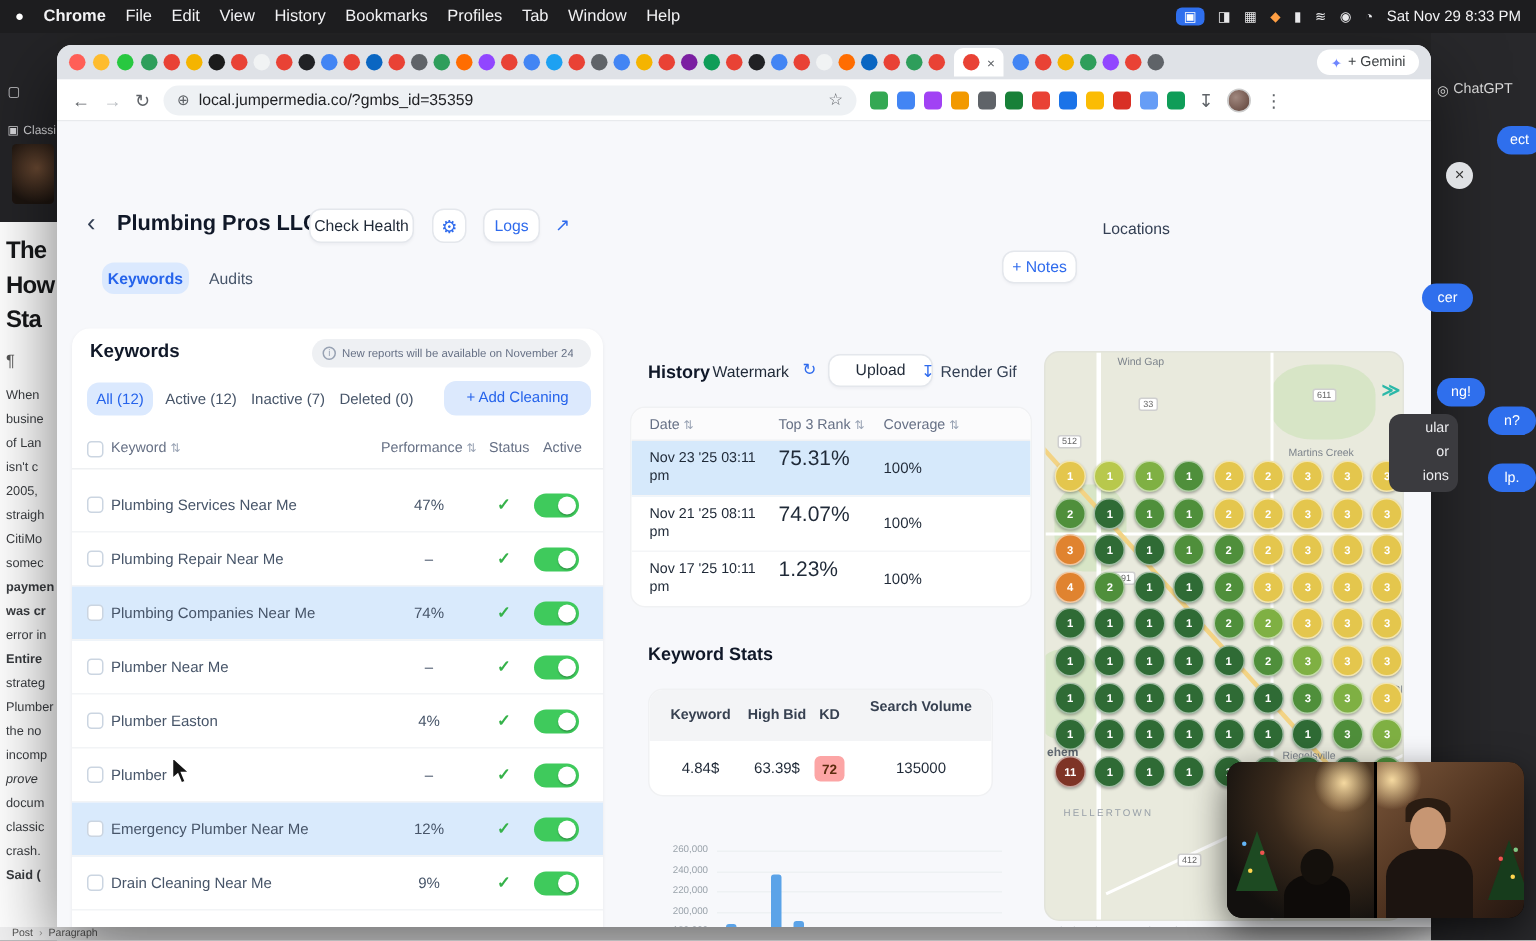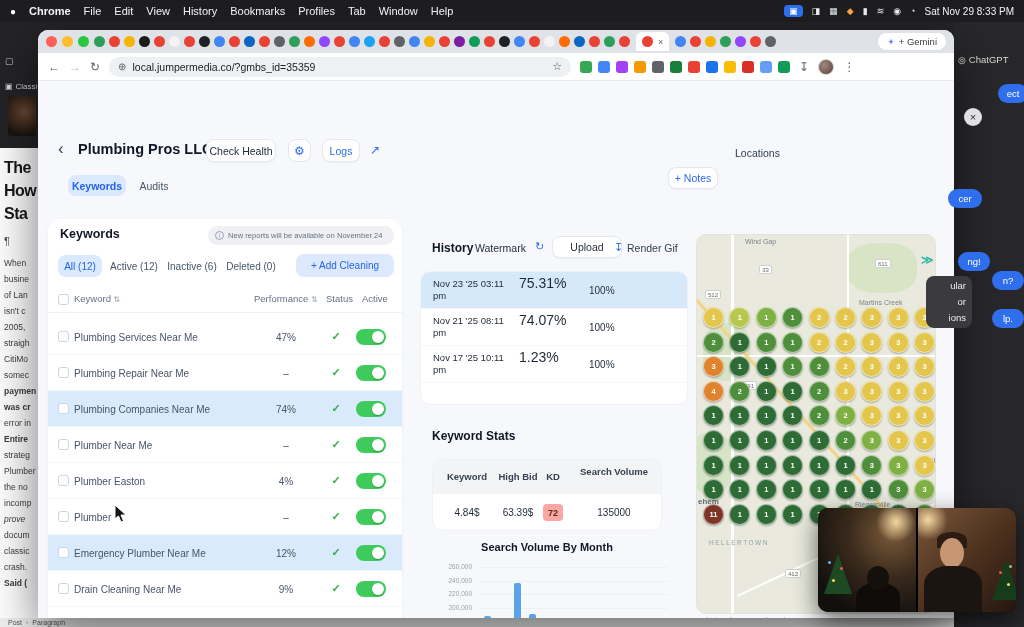--- a/index.html
+++ b/index.html
@@ -370,21 +370,21 @@
       <div class="tab-pill off" style="left:96px;top:94px;width:40px;height:21px">Audits</div>
 
       <div class="kw-card">
         <span class="panel-title" style="left:12px;top:8px">Keywords</span>
         <div class="banner">
           <span class="info">i</span>
           <span class="txt">New reports will be available on November 24</span>
         </div>
         <div class="filter on" style="left:10px;width:44px">All (12)</div>
         <div class="filter off" style="left:60px;width:52px">Active (12)</div>
-        <div class="filter off" style="left:116px;width:56px">Inactive (6)</div>
+        <div class="filter off" style="left:116px;width:56px">Inactive (7)</div>
         <div class="filter off" style="left:176px;width:54px">Deleted (0)</div>
         <div class="add-btn">+ Add Cleaning</div>
         <div class="colhead">
           <span class="cb" style="left:10px;top:7px"></span>
           <span class="chd" style="left:26px;top:6px"><span>Keyword</span> <span class="sort">⇅</span></span>
           <span class="chd" style="left:206px;top:6px"><span>Performance</span> <span class="sort">⇅</span></span>
           <span class="chd" style="left:278px;top:6px">Status</span>
           <span class="chd" style="left:314px;top:6px">Active</span>
         </div>
         <div class="kw-body">
@@ -464,20 +464,25 @@
 
       </div>
 
       <span class="h-title">History</span>
       <span class="h-wm">Watermark</span>
       <span class="h-refresh">↻</span>
       <div class="btn h-upload">Upload</div>
       <span class="h-render-ic">↧</span>
       <span class="h-render">Render Gif</span>
       <div class="h-table">
+        <div class="h-head">
+          <span class="hhd" style="left:12px"><span>Date</span> <span class="sort">⇅</span></span>
+          <span class="hhd" style="left:98px"><span>Top 3 Rank</span> <span class="sort">⇅</span></span>
+          <span class="hhd" style="left:168px"><span>Coverage</span> <span class="sort">⇅</span></span>
+        </div>
         <div>
             <div class="hrow hl">
               <div class="hdate">Nov 23 '25 03:11 pm</div>
               <div class="hrank">75.31%</div>
               <div class="hcov">100%</div>
             </div>
             <div class="hrow">
               <div class="hdate">Nov 21 '25 08:11 pm</div>
               <div class="hrank">74.07%</div>
               <div class="hcov">100%</div>
@@ -499,21 +504,20 @@
           <span class="kshd" style="left:146px;top:6px;width:70px">Search Volume</span>
         </div>
         <div class="ks-row">
           <span class="ksv" style="left:10px;width:48px">4.84$</span>
           <span class="ksv" style="left:62px;width:46px">63.39$</span>
           <span class="kd-badge" style="background: #fca5a5;">72</span>
           <span class="ksv" style="left:146px;width:70px">135000</span>
         </div>
       </div>
 
-      <span class="svbm-title">Search Volume By Month</span>
       <div class="chart">
           <div class="ylab" style="top: 4px;">260,000</div>
           <div class="gline" style="top: 8px;"></div>
           <div class="ylab" style="top: 17.5px;">240,000</div>
           <div class="gline" style="top: 21.5px;"></div>
           <div class="ylab" style="top: 31px;">220,000</div>
           <div class="gline" style="top: 35px;"></div>
           <div class="ylab" style="top: 44.5px;">200,000</div>
           <div class="gline" style="top: 48.5px;"></div>
           <div class="ylab" style="top: 58px;">180,000</div>

